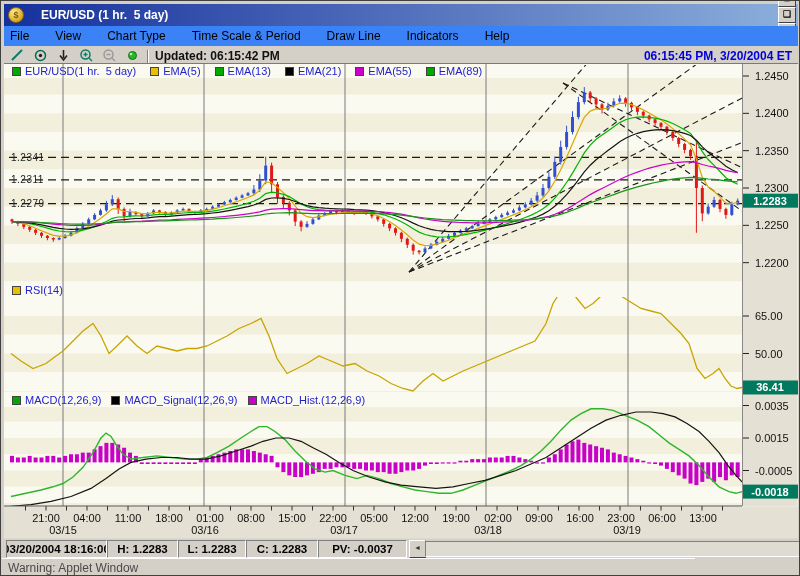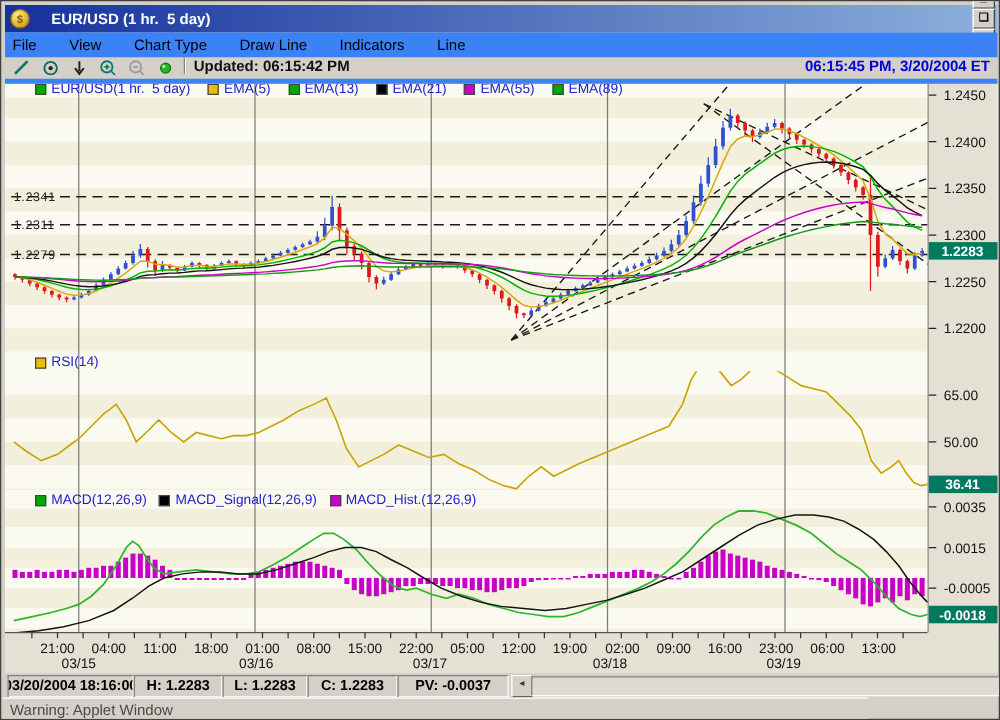--- a/index.html
+++ b/index.html
@@ -13,28 +13,28 @@
         background:radial-gradient(circle at 35% 30%,#ffe98c,#d9a820 70%,#a87a10);
         border:1px solid #8a6a10;color:#7a5a08;font-size:9px;font-weight:bold;line-height:14px;text-align:center;}
   #title-text{color:#fff;font-weight:bold;font-size:12px;white-space:pre;flex:1;padding-left:13px;}
   .tb-btn{width:16px;height:14px;margin-right:2px;background:#d4d0c8;border:1px solid;border-color:#fff #404040 #404040 #fff;
           font-size:9px;font-weight:bold;color:#000;text-align:center;line-height:12px;cursor:default;}
   
   #menubar{left:3px;top:25px;width:794px;height:20px;background:#3b82f6;display:flex;align-items:center;z-index:5;
            font-size:12px;color:#000;}
   .menu-item{padding:2px 6px;margin-right:14px;white-space:pre;}
   
-  #toolbar{left:3px;top:45px;width:794px;height:17px;background:#d4d0c8;display:flex;align-items:flex-start;z-index:5;
-           border-bottom:4px solid #3b82f6;}
+  #toolbar{left:3px;top:45px;width:794px;height:17px;background:#d4d0c8;display:flex;align-items:flex-end;z-index:5;
+           border-bottom:1px solid #3b82f6;}
   .tool-btn{width:20px;height:16px;display:flex;align-items:center;justify-content:center;margin-left:3px;}
   #tool-sep{width:1px;height:13px;background:#808080;border-right:1px solid #fff;margin:0 6px 0 5px;}
   #updated-label{font-size:12px;font-weight:bold;color:#111;}
   #clock-label{margin-left:auto;margin-right:6px;font-size:12px;font-weight:bold;color:#0000dd;}
   
-  .legend-row{left:3px;width:738px;height:14px;display:flex;align-items:center;z-index:3;font-size:11px;color:#2222cc;padding-left:16px;}
+  .legend-row{left:3px;width:738px;height:14px;display:flex;align-items:center;z-index:3;font-size:11px;color:#2222cc;}
   .legend-item{display:flex;align-items:center;white-space:pre;}
   .legend-sq{width:7px;height:7px;margin-right:4px;border:1px solid #444;}
   #legend-price{top:63px;} #legend-price .legend-item{margin-right:14px;}
   #legend-rsi{top:282px;} #legend-rsi .legend-item{margin-right:10px;}
   #legend-macd{top:392px;} #legend-macd .legend-item{margin-right:10px;}
   .pad-left{width:8px;flex:none;}
   
   #chart-svg{left:0;top:0;z-index:1;}
   
   #statusbar{left:3px;top:539px;width:794px;height:18px;background:#d4d0c8;z-index:5;}
@@ -62,23 +62,24 @@
         <div class="tb-btn">_</div>
         <div class="tb-btn">❏</div>
         <div class="tb-btn">×</div>
       </div>
   </div>
 
   <div id="menubar" class="abs">
       <div class="menu-item">File</div>
       <div class="menu-item">View</div>
       <div class="menu-item">Chart Type</div>
+      <div class="menu-item">Time Scale &amp; Period</div>
       <div class="menu-item">Draw Line</div>
       <div class="menu-item">Indicators</div>
-      <div class="menu-item">Line</div>
+      <div class="menu-item">Help</div>
     </div>
 
   <div id="toolbar" class="abs">
     <div class="tool-btn">
       <svg width="15" height="15">
           <line x1="2" y1="12" x2="12" y2="2" stroke="#0a7a6a" stroke-width="2"></line>
         </svg>
     </div>
     <div class="tool-btn">
       <svg width="15" height="15">

